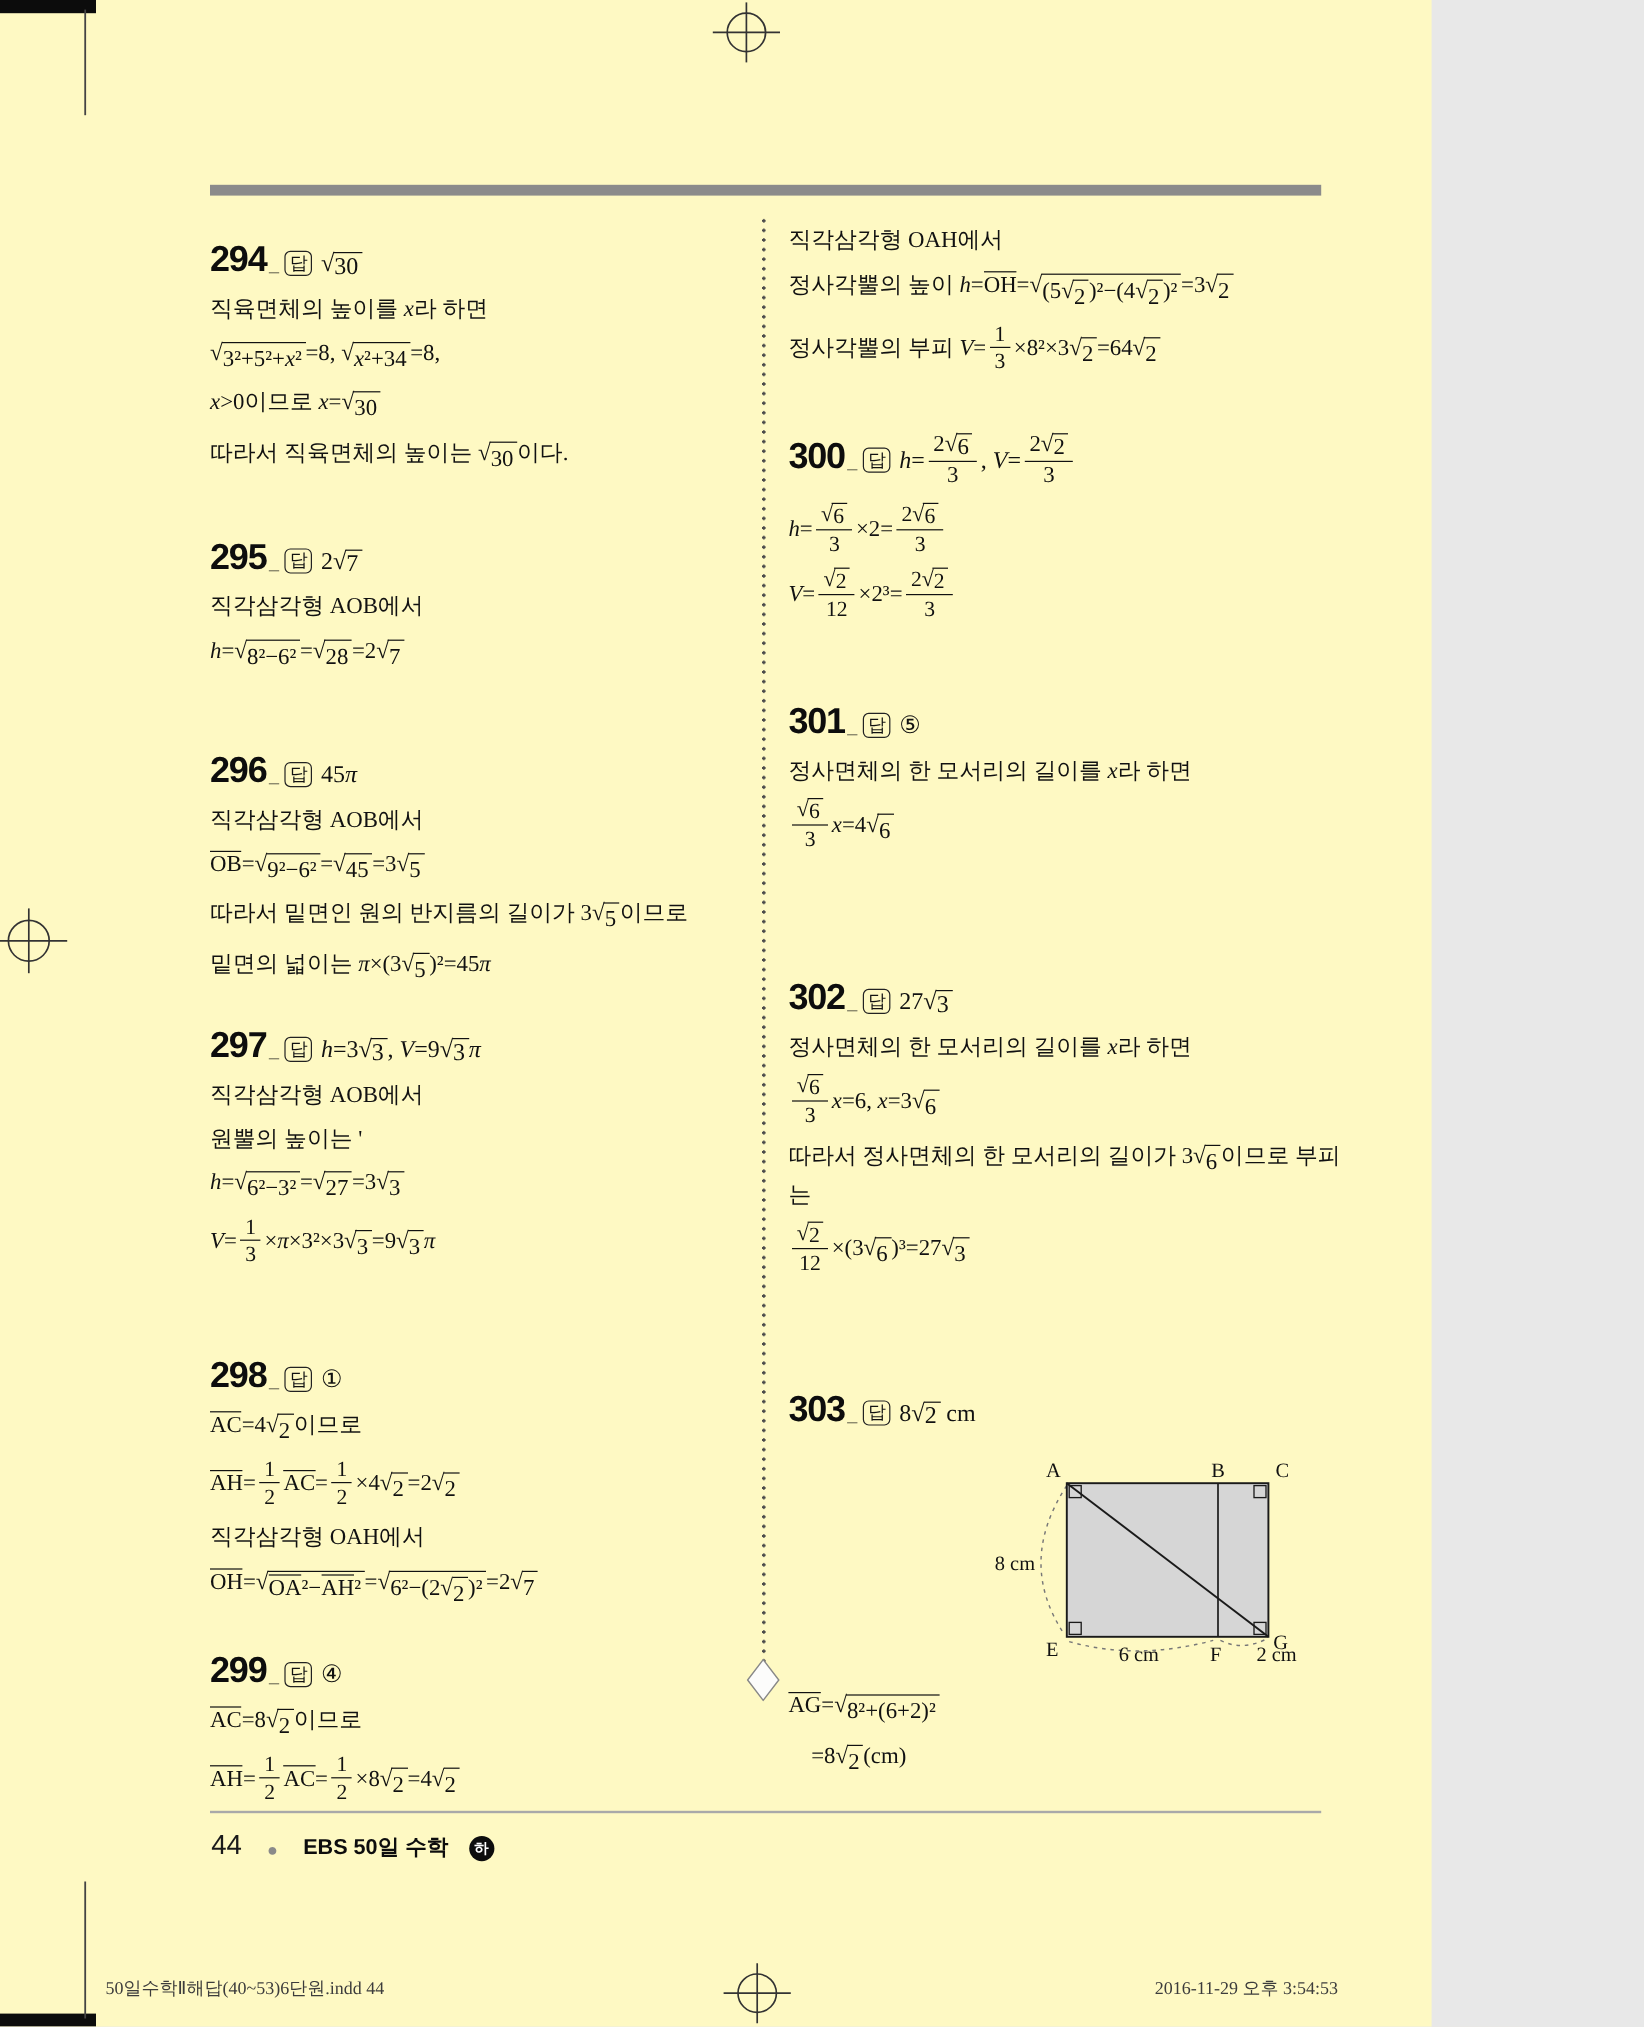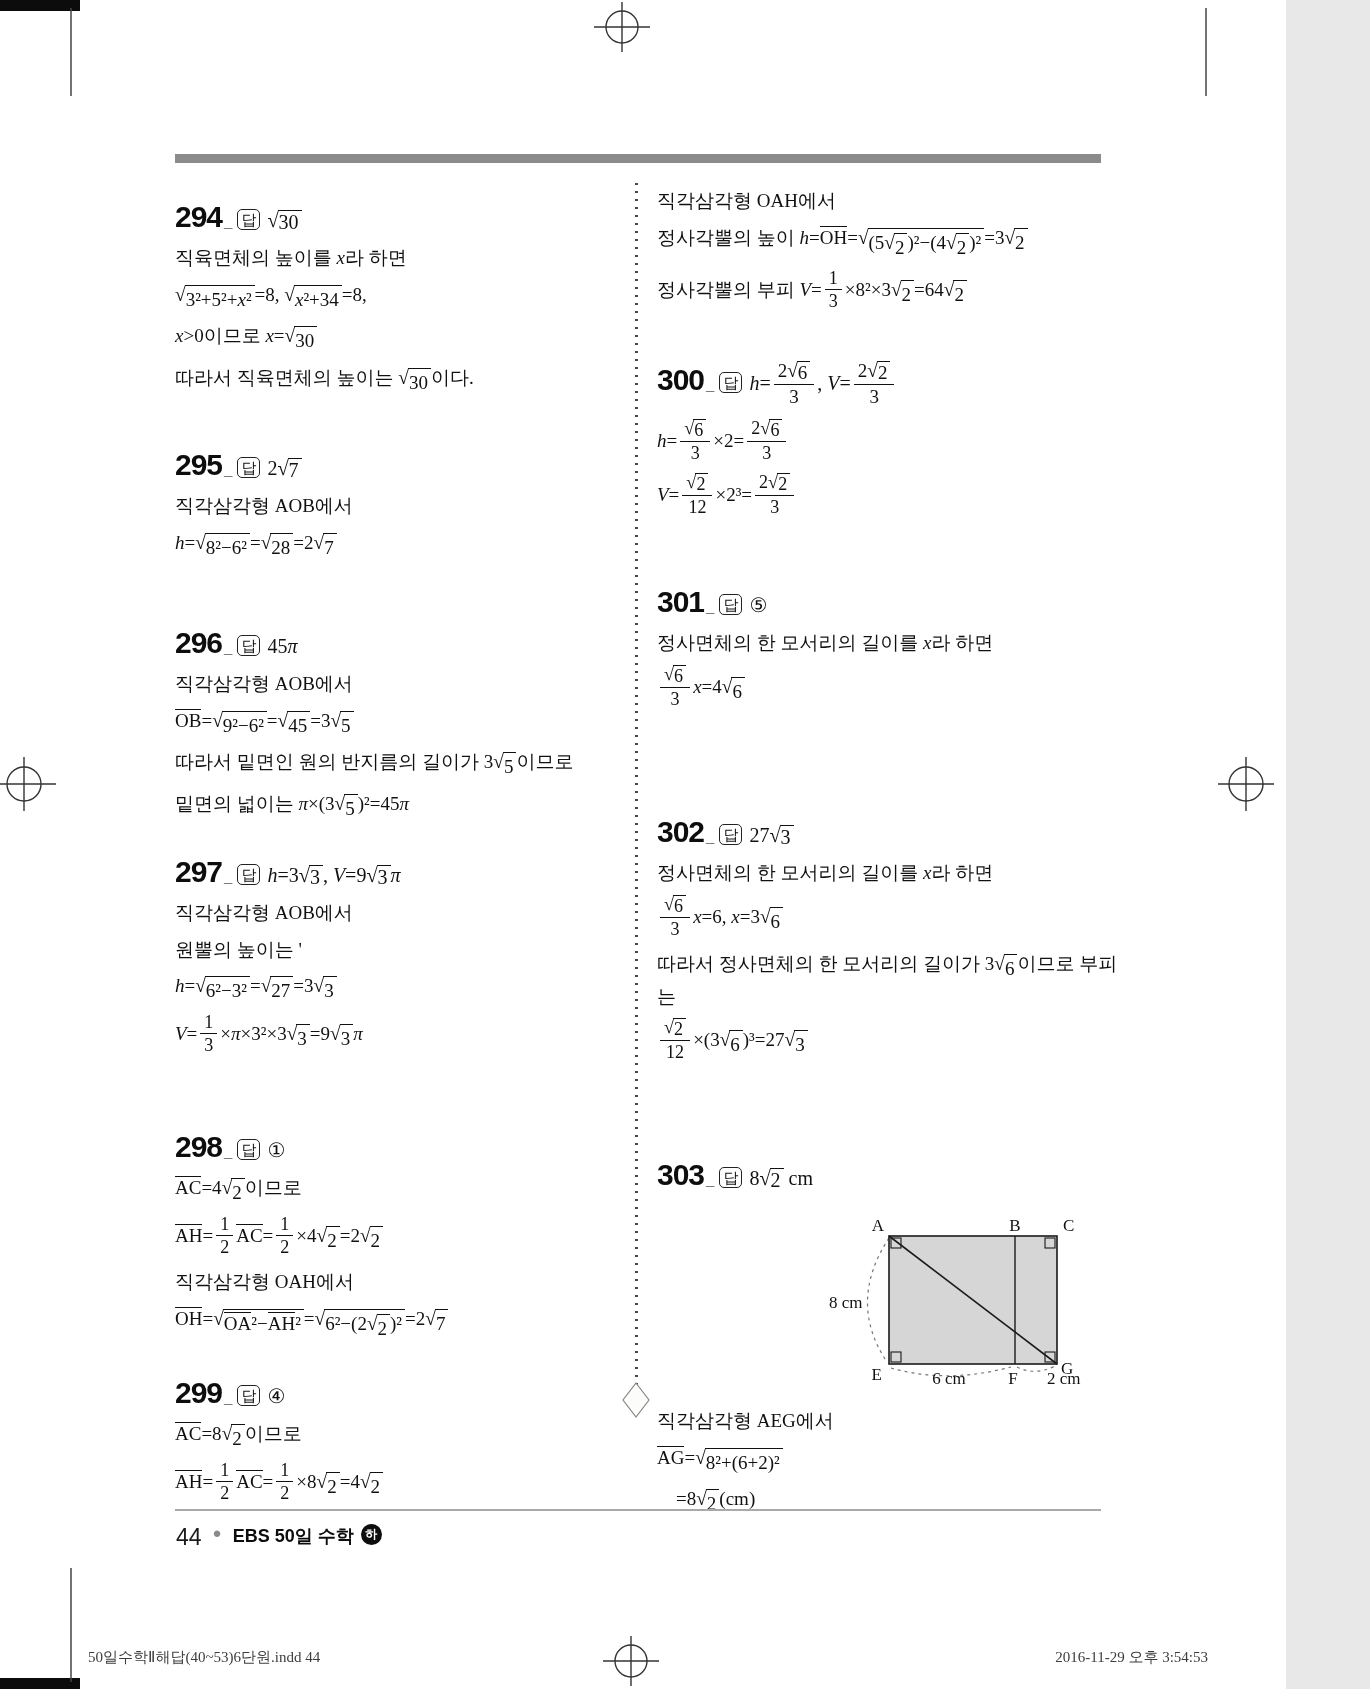--- a/index.html
+++ b/index.html
@@ -1,16 +1,16 @@
 <!DOCTYPE html>
 <html><head>
 <meta charset="utf-8">
 <style>
   html,body{margin:0;padding:0;background:#e8e8e8;}
-  #page{position:relative;width:1286px;height:1689px;background:#ffffff;overflow:hidden;
+  #page{position:relative;width:1193px;height:1689px;background:#fef9c3;overflow:hidden;
         font-family:"Liberation Serif","DejaVu Serif",serif;color:#111;}
   
   #topbar{position:absolute;left:175px;top:154px;width:926px;height:9px;background:#8b8b8b;}
   #footrule{position:absolute;left:175px;top:1509px;width:926px;height:2px;background:#a9a9a9;}
   
   #divider{position:absolute;left:635px;top:180px;width:3px;height:1212px;
            background-image:radial-gradient(circle,#4a4a4a 1.2px,transparent 1.5px);
            background-size:3px 8px;background-repeat:repeat-y;}
   #divider-diamond{position:absolute;left:622px;top:1382px;}
   
@@ -37,22 +37,22 @@
   .fden{padding-top:1px;}
   .sqrt{display:inline-flex;align-items:stretch;white-space:nowrap;}
   .rsign{line-height:1.05;font-size:1.02em;}
   .radx{border-top:1.4px solid #111;padding:0 3px 0 1px;margin-left:-1px;}
   .ovl{display:inline-block;border-top:1.4px solid #111;line-height:1.1;padding-top:1px;}
   .it{font-style:italic;}
   
   .fig{margin:14px 0 8px 170px;}
   .figtext{font-size:17px;fill:#111;font-family:"Liberation Serif","DejaVu Serif",serif;}
   
-  #footer{position:absolute;left:176px;top:1524px;display:flex;align-items:flex-start;
-          font-family:"Liberation Sans","DejaVu Sans",sans-serif;}
+  #footer{position:absolute;left:176px;top:1524px;display:flex;align-items:flex-end;
+          font-family:"Liberation Sans","DejaVu Sans",sans-serif;gap:10px;}
   #page-num{font-size:23px;color:#1a1a1a;letter-spacing:0;}
   #foot-bullet{color:#8a8a8a;font-size:15px;margin:0 11px;}
   #book-title{font-weight:700;font-size:18px;color:#0d0d0d;}
   #foot-badge{display:inline-flex;align-items:center;justify-content:center;width:21px;height:21px;
           border-radius:50%;background:#0d0d0d;color:#fff;font-size:12px;font-weight:700;margin-left:7px;}
   
   .printinfo{position:absolute;top:1648px;font-family:Liberation Serif, serif;
           font-size:15px;color:#3c3c3c;}
   #print-left{left:88px;}
   #print-right{right:78px;}
@@ -401,21 +401,21 @@
     </g>
     <text class="figtext" x="57" y="15" text-anchor="end">A</text>
     <text class="figtext" x="188" y="15" text-anchor="middle">B</text>
     <text class="figtext" x="236" y="15">C</text>
     <text class="figtext" x="55" y="164" text-anchor="end">E</text>
     <text class="figtext" x="186" y="168" text-anchor="middle">F</text>
     <text class="figtext" x="234" y="158">G</text>
     <text class="figtext" x="2" y="92">8 cm</text>
     <text class="figtext" x="122" y="168" text-anchor="middle">6 cm</text>
     <text class="figtext" x="220" y="168">2 cm</text>
-  </svg><div class="line">직각삼각형 AEG에서</div><div class="line"><span class="ovl">AG</span>=<span class="sqrt">
+  </svg><div class="line"><span class="ovl">AG</span>=<span class="sqrt">
             <span class="rsign">√</span>
             <span class="radx">8²+(6+2)²</span>
           </span></div><div class="line">　=8<span class="sqrt">
             <span class="rsign">√</span>
             <span class="radx">2</span>
           </span>(cm)</div></div>
     </div>
 
   <div id="footrule"></div>
   <div id="footer">

